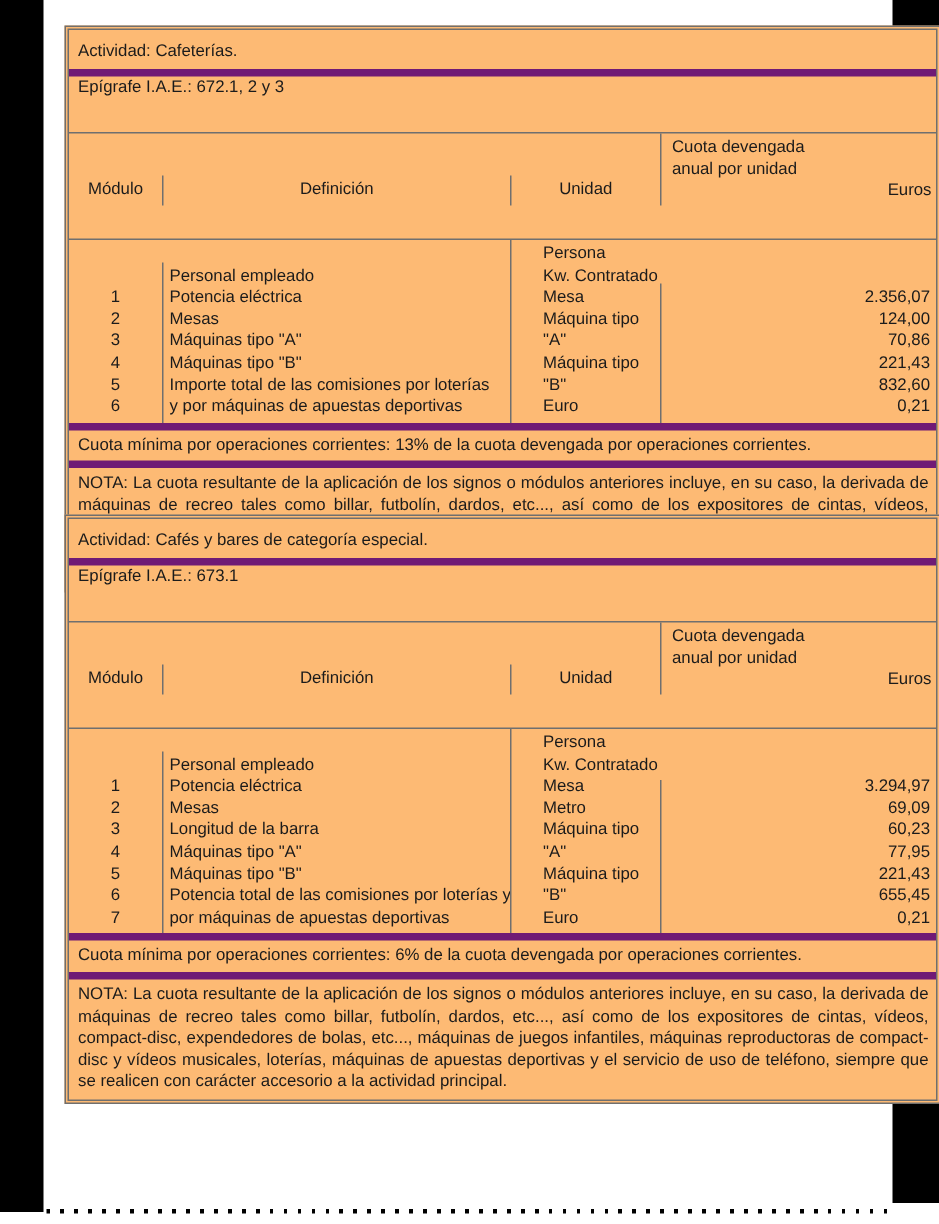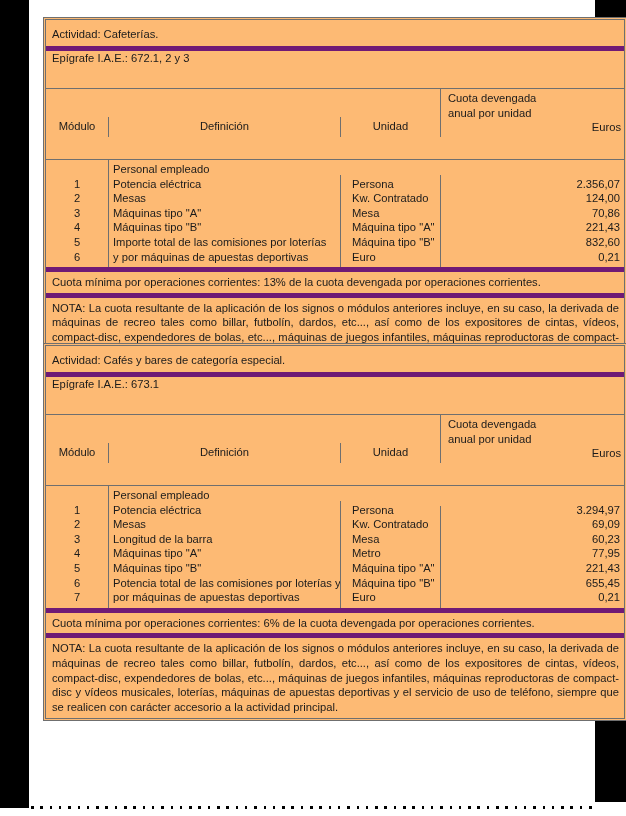--- a/index.html
+++ b/index.html
@@ -32,21 +32,21 @@
   }
   .panel-1 { top:17px; }
   .panel-2 { top:343px; }
   .row { border-top:5px solid #701a75; padding:2px 5px 2px 6px; }
   .row-actividad { border-top:none; padding:7px 5px 4px 6px; }
   .row-epigrafe  { padding:0 5px 1px 6px; }
   .tbl { display:flex; align-items:flex-end; border-top:1px solid #6f6f6f;margin-top:22px; }
   .c { padding:2px 0 3px 0; }
   .col-mod { width:62px; text-align:center; }
   .col-def { width:232px; border-left:1px solid #6f6f6f; padding-left:4px; padding-right:2px; }
-  .col-uni { width:100px; border-left:1px solid #6f6f6f; padding-left:11px; }
+  .col-uni { width:100px; border-left:1px solid #6f6f6f; padding-left:21px; }
   .col-cuo { flex:1; border-left:1px solid #6f6f6f; }
   .tbl-header { min-height:45px; }
   .tbl-header .col-def, .tbl-header .col-uni { text-align:center; padding-left:0; padding-right:0; }
   .tbl-header .col-cuo { padding:2px 3px 2px 7px; }
   .euros-line { text-align:right; }
   .tbl-data .col-def .line { white-space:pre; }
   .tbl-data .col-cuo { text-align:right; padding-right:4px; }
   .tbl-data-1 { min-height:105px; }
   .tbl-data-2 { min-height:117px; }
   .vals-shifted { margin-top:-5px; }

